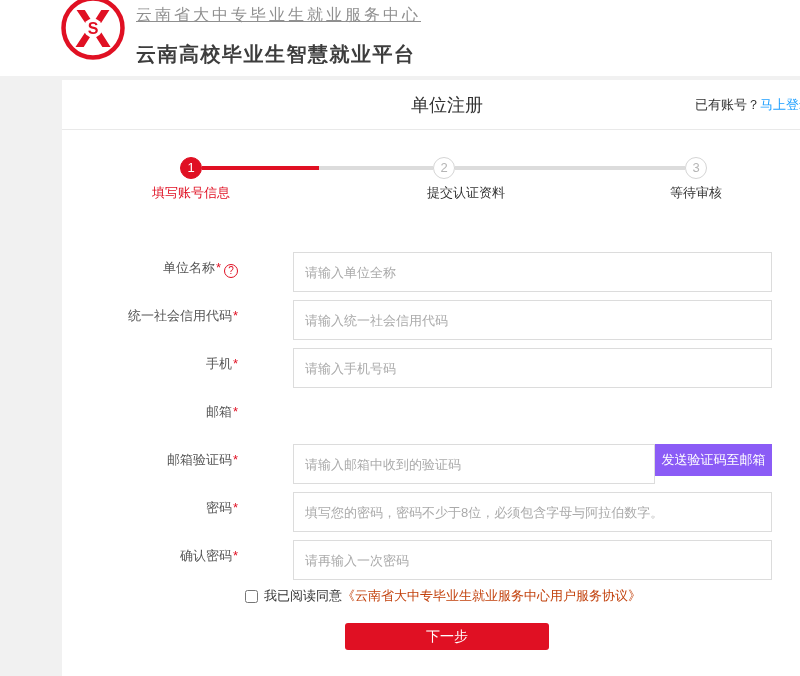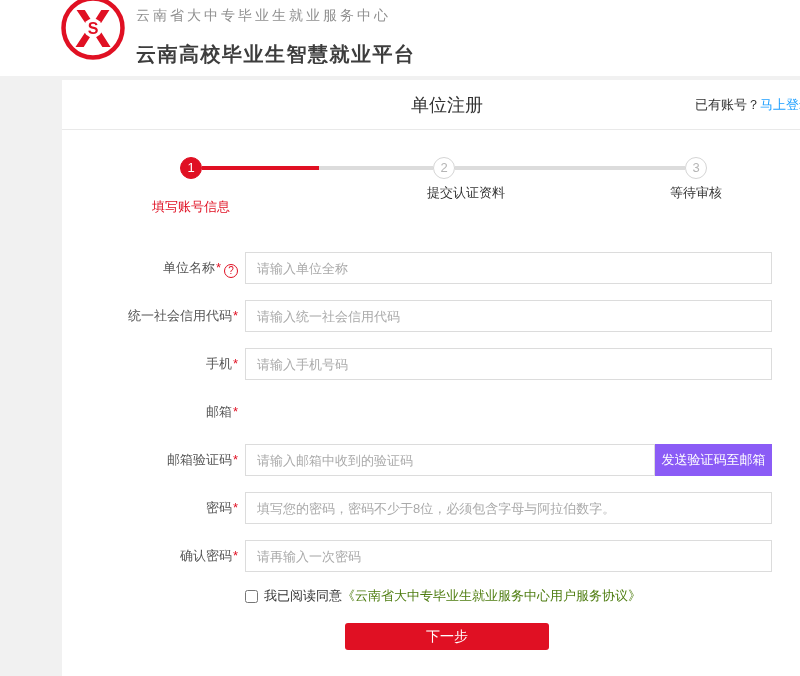--- a/index.html
+++ b/index.html
@@ -12,21 +12,21 @@
     color: #333;
   }
   
   .top-header {
     position: absolute; left: 0; top: 0; width: 800px; height: 76px;
     background: #fff; z-index: 5;
   }
   .logo { position: absolute; left: 59px; top: -2px; width: 68px; height: 62px; }
   .brand { position: absolute; left: 136px; top: 5px; }
   .org-name {
-    font-size: 14px; color: #8f8f8f; letter-spacing: 3px; line-height: 20px;
+    font-size: 16px; color: #8f8f8f; letter-spacing: 3px; line-height: 20px; text-decoration: underline;
   }
   .platform-name {
     margin-top: 16px; font-size: 20px; font-weight: bold; color: #3d3d3d;
     letter-spacing: 1.5px; line-height: 26px;
   }
   
   .gray-bg {
     position: absolute; left: 0; top: 76px; width: 800px; height: 600px;
     background: #f1f1f1;
   }
@@ -49,55 +49,56 @@
   .step-circle {
     position: absolute; top: 27px; width: 22px; height: 22px; border-radius: 50%;
     font-size: 13px; text-align: center; line-height: 20px;
   }
   .step-circle.active { background: #e01023; border: 1px solid #e01023; color: #fff; }
   .step-circle.idle { background: #fff; border: 1px solid #d5d5d5; color: #b5b5b5; }
   .step-label {
     position: absolute; top: 54px; transform: translateX(-50%);
     font-size: 13px; color: #333; white-space: nowrap;
   }
-  .step-label.active { color: #e01023; margin-top: 14px; }
+  .step-label.active { color: #e01023; }
   .connector { position: absolute; top: 36px; height: 4px; background: #dcdcdc; }
   .connector .fill { height: 4px; background: #e01023; }
   
   .form { margin-top: 7px; }
   .form-row { display: flex; height: 32px; margin-bottom: 16px; }
   .form-label {
     width: 176px; flex: none; text-align: right; line-height: 32px;
     font-size: 13px; color: #555; white-space: nowrap;
   }
   .req { color: #e01023; margin-left: 1px; }
   .help-icon {
     display: inline-block; width: 14px; height: 14px; border: 1px solid #e01023;
     border-radius: 50%; color: #e01023; font-size: 10px; line-height: 12px;
     text-align: center; margin-left: 3px; vertical-align: -2px; cursor: pointer;
   }
   .input-wrap { margin-left: 7px; display: flex; width: 527px; flex: none; }
   .text-input {
-    flex: 1 1 auto; min-width: 0; height: 32px; border: 1px solid #dcdcdc;
+    flex: 1 1 auto; min-width: 0; height: 40px; border: 1px solid #dcdcdc;
     background: #fff; padding: 8px 11px; font-size: 13px; color: #333; outline: none;
     font-family: "Liberation Sans", "DejaVu Sans", sans-serif;
+    margin-left: 48px;
   }
   .text-input::placeholder { color: #aaa; opacity: 1; }
   .send-code-btn {
     flex: none; width: 117px; height: 32px; border: none; background: #8b5cf6;
     color: #fff; font-size: 13px; cursor: pointer;
     font-family: "Liberation Sans", "DejaVu Sans", sans-serif;
   }
   
   .agree-row {
     margin: 2px 0 0 183px; font-size: 13px; color: #333; height: 16px;
     display: flex; align-items: center;
   }
   .agree-row input { width: 13px; height: 13px; margin-right: 6px; }
-  .agree-link { color: #4d7c0f; text-decoration: none; cursor: pointer; }
+  .agree-link { color: #c2410c; text-decoration: none; cursor: pointer; }
   .next-btn {
     display: block; margin: 19px auto 0 auto; width: 204px; height: 27px;
     background: #e01023; color: #fff; border: none; border-radius: 3px;
     font-size: 14px; cursor: pointer;
     font-family: "Liberation Sans", "DejaVu Sans", sans-serif;
   }
 </style>
 </head>
 <body>
 

